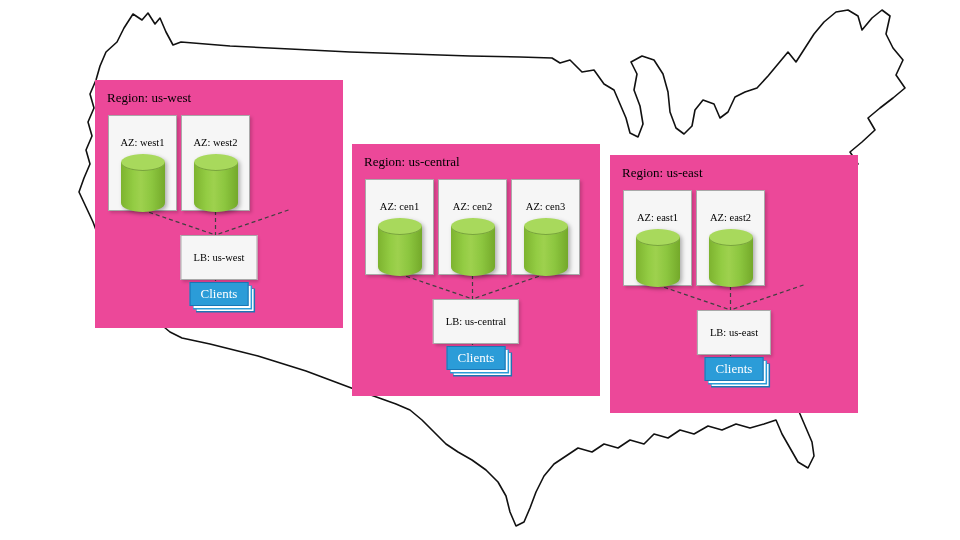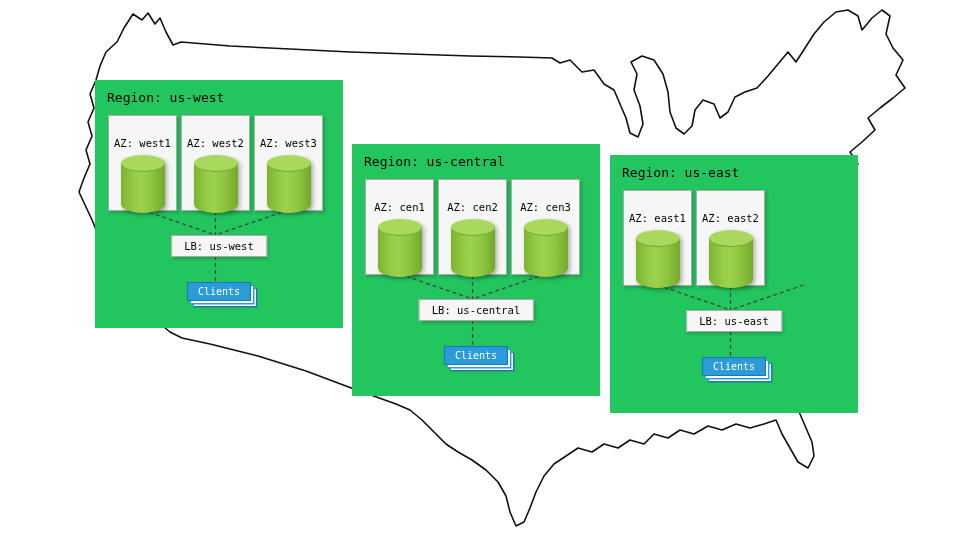--- a/index.html
+++ b/index.html
@@ -4,21 +4,21 @@
 <style>
   html,body{margin:0;padding:0;}
   body{
     width:960px;height:540px;position:relative;overflow:hidden;
     background:#ffffff;
     font-family:"DejaVu Sans Mono","Liberation Mono",monospace;
   }
   .map-svg{position:absolute;left:0;top:0;width:960px;height:540px;}
 
   .region{
-    position:absolute;width:248px;background:#22c55e;
+    position:absolute;width:248px;background:#ec4899;font-family:Liberation Serif, serif;
   }
   .region-west{left:95px;top:80px;height:248px;}
   .region-central{left:352px;top:120px;height:252px;margin-top:24px;}
   .region-east{left:610px;top:155px;height:258px;}
 
   .region-title{
     position:absolute;left:12px;top:10px;
     font-size:13px;color:#000;white-space:nowrap;
   }
   .connectors{position:absolute;left:0;top:0;width:240px;height:250px;}
@@ -44,26 +44,26 @@
   .cyl-top{
     position:absolute;left:0;right:0;top:0;height:17px;
     background:#a8d95c;border-radius:50%;
     box-shadow:inset 0 -1px 0 rgba(90,130,40,.6);
   }
 
   .lb{
     position:absolute;left:50%;top:155px;transform:translateX(-50%);
     background:#f6f6f6;border:1px solid #a9a9a9;
     font-size:10.5px;color:#000;white-space:nowrap;
-    padding:4px 12px;box-shadow:2px 2px 3px rgba(0,0,0,0.18);
+    padding:16px 12px;box-shadow:2px 2px 3px rgba(0,0,0,0.18);
   }
   .clients{
     position:absolute;left:50%;top:202px;transform:translateX(-50%);
     background:#2b9cd8;border:1px solid #1b76b4;
-    color:#ffffff;font-size:10px;white-space:nowrap;
+    color:#ffffff;font-size:13px;white-space:nowrap;
     padding:3px 10px;
     box-shadow:
       3px 3px 0 -1px #ffffff,
       3.5px 3.5px 0 0 #2b9cd8,
       6px 6px 0 -1px #ffffff,
       6.5px 6.5px 0 0 #1d76b4;
   }
 </style>
 </head>
 <body>
@@ -100,27 +100,20 @@
   </svg>
   <div class="az az-1">
     <div class="az-label">AZ: west1</div>
     <div class="cyl">
       <div class="cyl-body"></div>
       <div class="cyl-top"></div>
     </div>
   </div>
   <div class="az az-2">
     <div class="az-label">AZ: west2</div>
-    <div class="cyl">
-      <div class="cyl-body"></div>
-      <div class="cyl-top"></div>
-    </div>
-  </div>
-  <div class="az az-3">
-    <div class="az-label">AZ: west3</div>
     <div class="cyl">
       <div class="cyl-body"></div>
       <div class="cyl-top"></div>
     </div>
   </div>
   <div class="lb">LB: us-west</div>
   <div class="clients">Clients</div>
 </div>
 
 <div class="region region-central">

